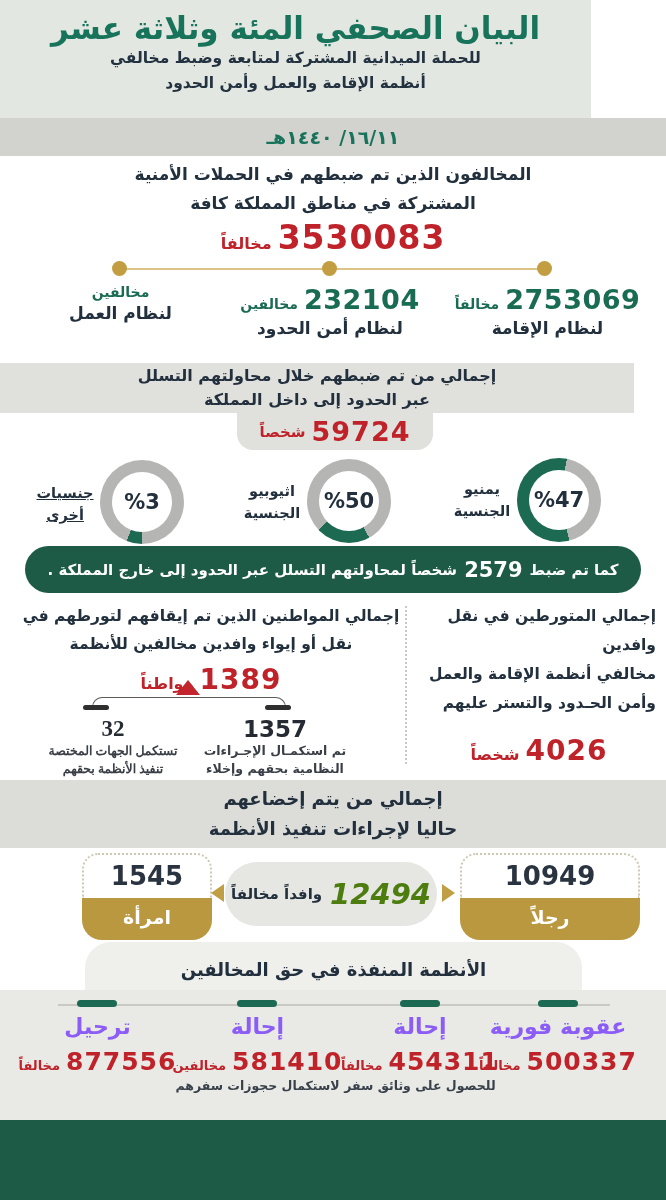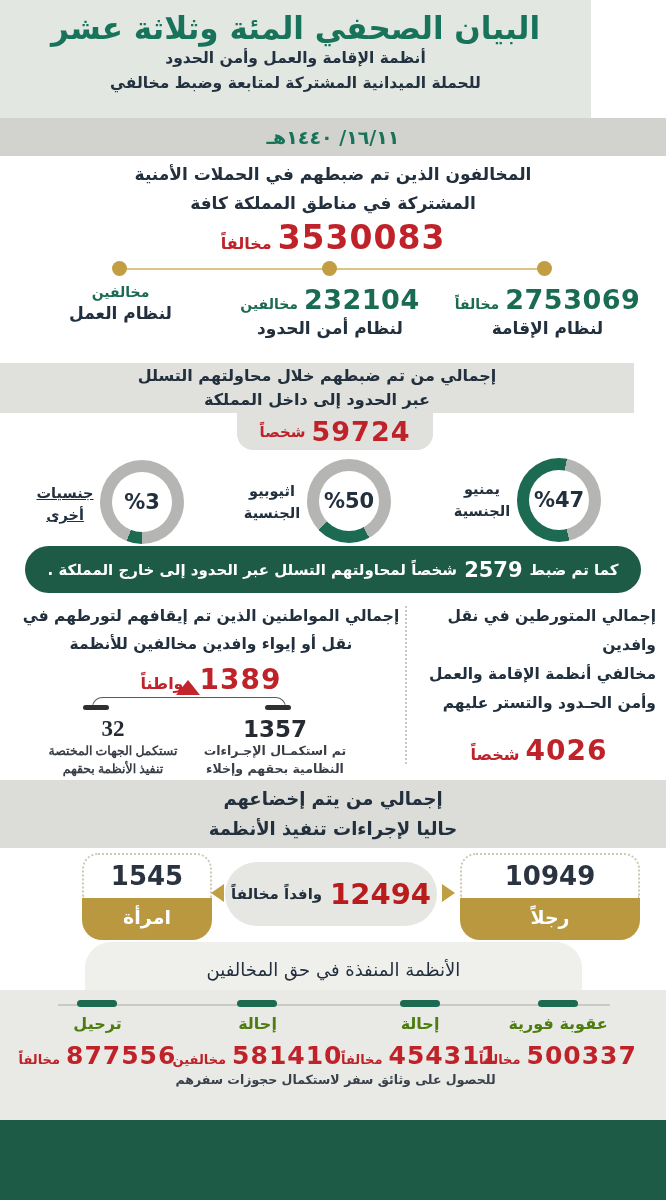--- a/index.html
+++ b/index.html
@@ -76,52 +76,52 @@
   
   .band3 { position:absolute; top:780px; left:0; width:666px; height:68px; background:#dcdcd9; text-align:center; padding-top:4px; }
   .band3 .sec1-line { font-size:18px; line-height:30px; }
 
   
   .badge { position:absolute; top:853px; }
   .badge-men { left:460px; width:180px; } .badge-women { left:82px; width:130px; }
   .badge-top { height:45px; background:#ffffff; border:2px dotted #cfc8b2; border-bottom:none; border-radius:16px 16px 0 0; text-align:center; line-height:43px; font-size:26px; font-weight:bold; color:#2a3440; }
   .badge-bottom { height:42px; background:#b9983f; border-radius:0 0 20px 20px; text-align:center; line-height:38px; font-size:19px; font-weight:bold; color:#ffffff; }
   .pill { position:absolute; top:862px; left:225px; width:212px; height:64px; background:#e6e6e3; border-radius:32px; display:flex; justify-content:center; align-items:center; gap:8px; }
-  .pill-num { font-size:29px; font-weight:bold; color:#b91c1c; }
+  .pill-num { font-size:29px; font-weight:bold; color:#4d7c0f;font-style:italic; }
   .pill-unit { font-size:15px; font-weight:bold; color:#222f3d; }
   .arrow { position:absolute; top:884px; width:0; height:0; border-top:9px solid transparent; border-bottom:9px solid transparent; }
   .arrow-r { left:442px; border-left:13px solid #c09e44; }
   .arrow-l { left:211px; border-right:13px solid #c09e44; }
 
   
-  .bottom-titlebox { position:absolute; top:942px; left:85px; width:497px; height:50px; background:#efefec; border-radius:26px 26px 0 0; text-align:center; line-height:56px; font-size:18px; font-weight:normal; color:#222f3d; }
+  .bottom-titlebox { position:absolute; top:942px; left:85px; width:497px; height:50px; background:#efefec; border-radius:26px 26px 0 0; text-align:center; line-height:56px; font-size:18px; font-weight:bold; color:#222f3d; }
   .bottom-band { position:absolute; top:990px; left:0; width:666px; height:130px; background:#e9e9e6; }
   .pline { position:absolute; top:1004px; left:58px; width:552px; height:2px; background:#c9c9c5; }
   .gdash { position:absolute; top:1000px; width:40px; height:7px; background:#1c6a52; border-radius:4px; }
   .gd-1 { left:538px; } .gd-2 { left:400px; } .gd-3 { left:237px; } .gd-4 { left:77px; }
   .pcol { position:absolute; top:1014px; text-align:center; }
   .pc-1 { left:460px; width:196px; } .pc-2 { left:330px; width:180px; } .pc-3 { left:165px; width:185px; } .pc-4 { left:15px; width:165px; }
-  .pcol-label { font-size:16px; font-weight:bold; color:#4d7c0f; }
+  .pcol-label { font-size:22px; font-weight:bold; color:#8b5cf6; }
   .pcol-value { margin-top:8px; }
   .pcol-value .big-red { font-size:25px; }
   .pcol-value .unit-red { font-size:13px; }
   .pcol-note { margin-top:2px; font-size:12.5px; font-weight:bold; color:#38404a; }
 
   
   .footer { position:absolute; top:1120px; left:0; width:666px; height:80px; background:#1e5b47; }
 </style>
 </head>
 <body>
 
 <div class="page">
 
   <div class="header">
     <div class="header-title">البيان الصحفي المئة وثلاثة عشر</div>
+    <div class="header-sub">للحملة الميدانية المشتركة لمتابعة وضبط مخالفي</div>
     <div class="header-sub">أنظمة الإقامة والعمل وأمن الحدود</div>
-    <div class="header-sub">للحملة الميدانية المشتركة لمتابعة وضبط مخالفي</div>
   </div>
   <div class="date-band">
     <span dir="ltr">١٦/١١/ ١٤٤٠هـ</span>
   </div>
 
   <div class="sec1">
     <div class="sec1-line">المخالفون الذين تم ضبطهم في الحملات الأمنية</div>
     <div class="sec1-line">المشتركة في مناطق المملكة كافة</div>
     <div class="value-line">
       <span class="big-red">3530083</span>

